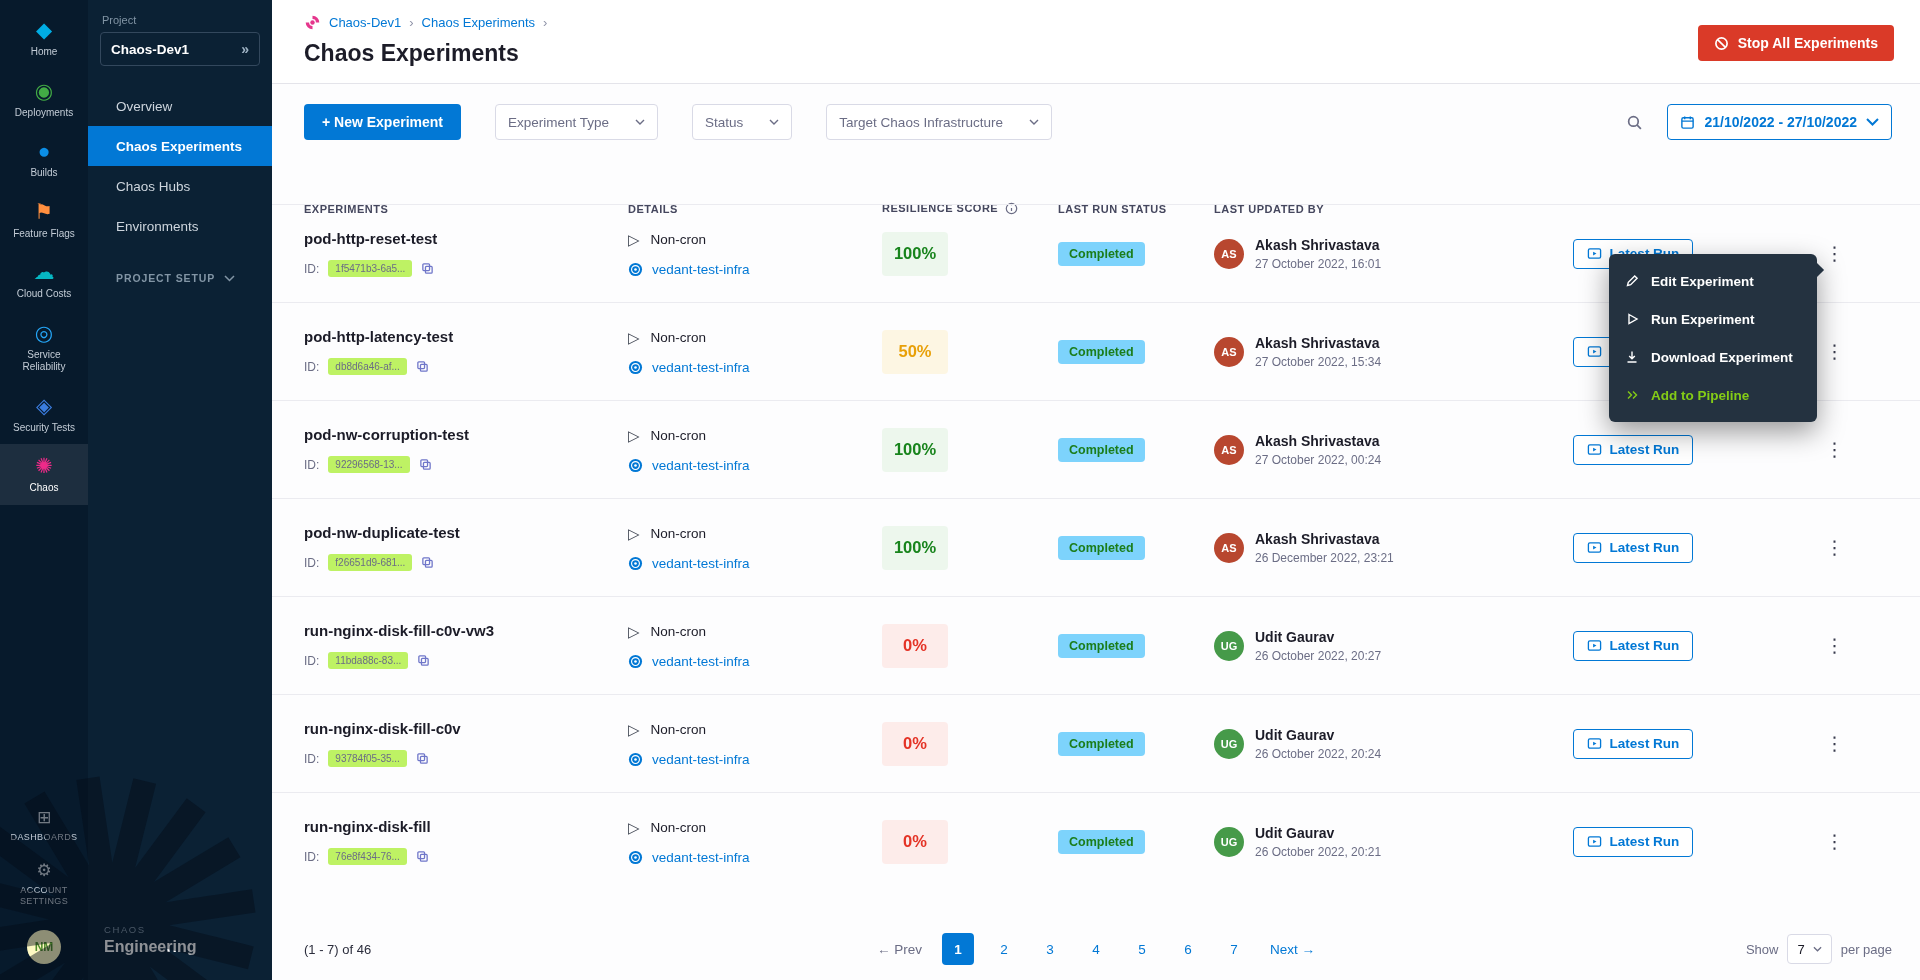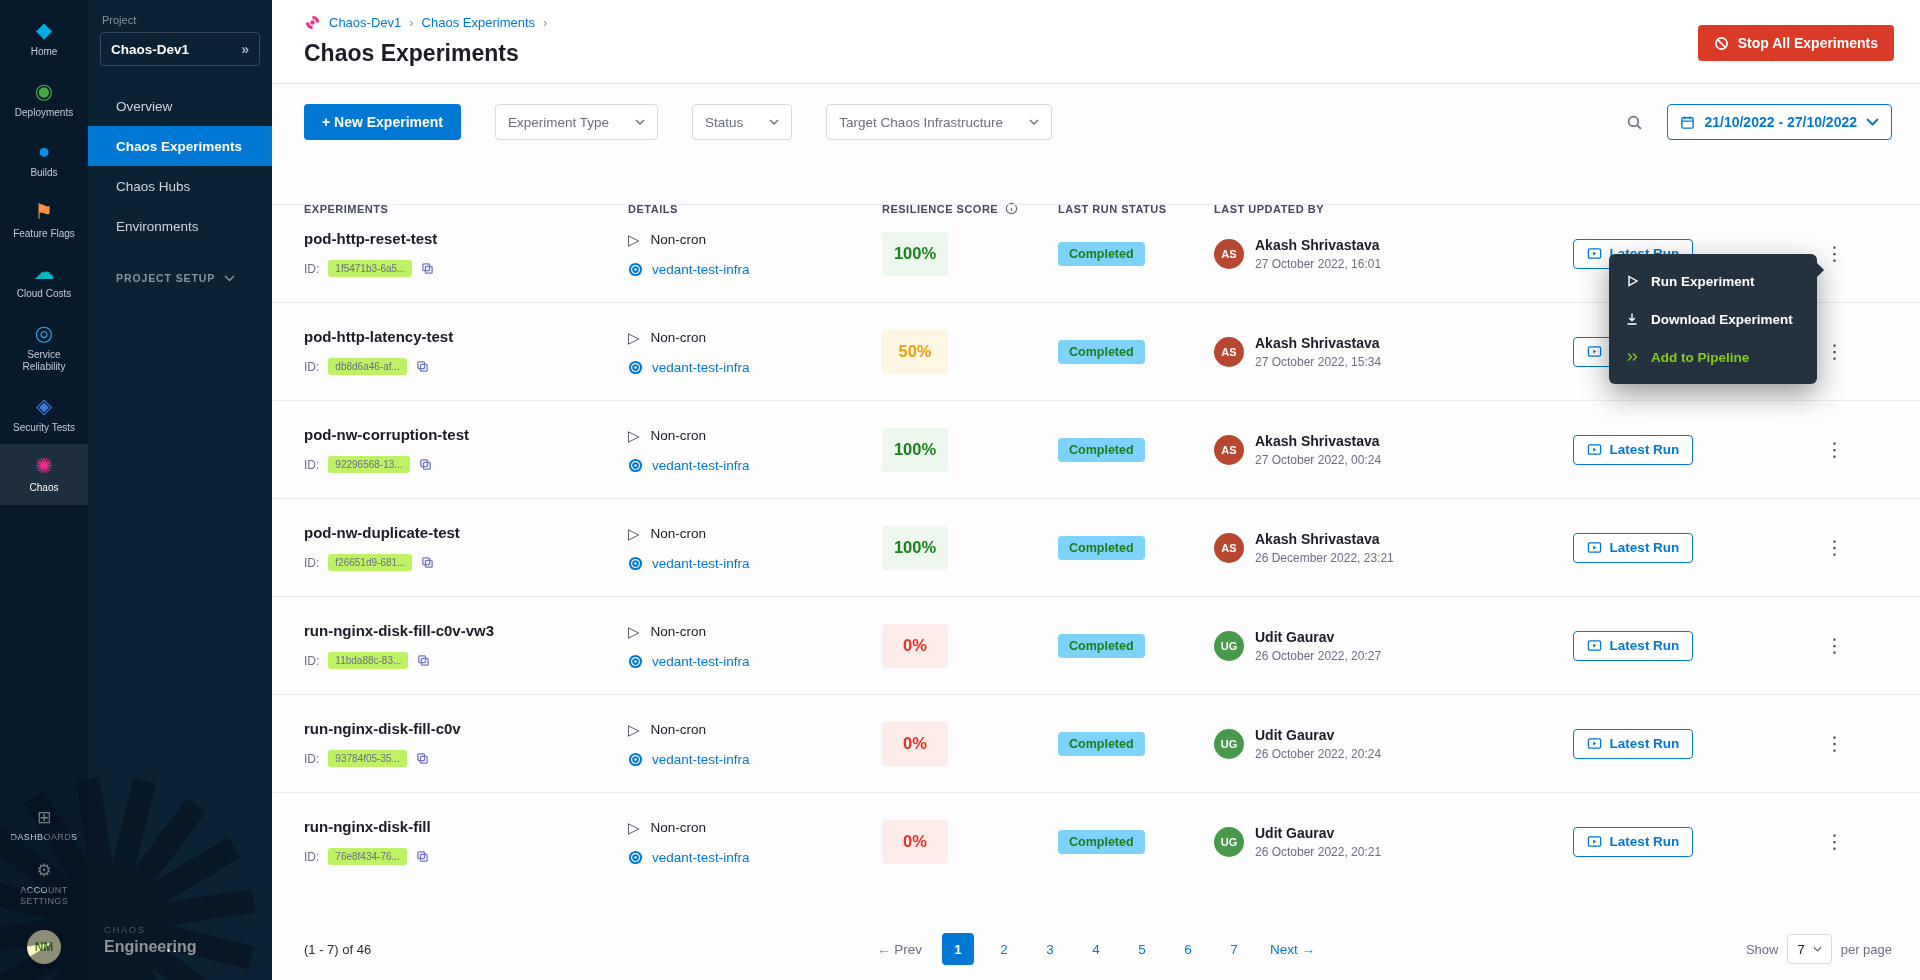--- a/index.html
+++ b/index.html
@@ -97,21 +97,21 @@
   .icon-btn { background:none; border:none; cursor:pointer; padding:6px; display:flex; align-items:center; }
   .date-btn {
     height:36px; border:1.5px solid #0278d5; background:#fff; border-radius:4px; color:#0278d5;
     font-size:14px; font-weight:700; padding:0 12px; display:flex; align-items:center; gap:9px;
     cursor:pointer; font-family:inherit;
   }
 
   
   .grid { display:grid; grid-template-columns:314px 250px 178px 158px 344px 170px 1fr; align-items:center; padding:0 28px 0 32px; }
   .table-head { height:46px; font-size:11px; font-weight:700; letter-spacing:.5px; color:#45475e; }
-  .th { display:flex; align-items:flex-end; gap:7px;margin-top:44px; }
+  .th { display:flex; align-items:flex-start; gap:7px;margin-top:44px; }
   .pad-a { padding-left:10px; } .pad-b { padding-left:14px; } .pad-c { padding-left:12px; } .pad-d { padding-left:10px; }
 
   .row { height:98px; border-top:1px solid #ebebf0; }
   .cell-stack { display:flex; flex-direction:column; justify-content:center; gap:13px; }
   .exp-name { font-size:15px; font-weight:700; color:#1c1c28; cursor:pointer; }
   .exp-id-row { display:flex; align-items:center; gap:9px; font-size:12px; color:#6b6d85; }
   .id-chip { background:#bef264; border-radius:3px; padding:3px 7px; font-size:10px; color:#6b6d85; }
   .copy-btn { background:none; border:none; padding:0; cursor:pointer; display:flex; }
   .sched { display:flex; align-items:center; gap:11px; font-size:13.5px; color:#1c1c28; }
   .play-glyph { font-size:15px; color:#3d4350; }
@@ -766,20 +766,26 @@
           </svg>
       </span>
       <span>per page</span>
     </div>
   </div>
 
   <div class="context-menu">
     <div class="menu-caret"></div>
     <div class="menu-item">
       <svg width="14" height="14" viewBox="0 0 14 14" fill="none" stroke="currentColor" stroke-width="1.4">
+          <path d="M2.5 11.5l.8-3.2 6.4-6.4 2.4 2.4-6.4 6.4-3.2.8z"></path>
+        </svg>
+      <span>Edit Experiment</span>
+    </div>
+    <div class="menu-item">
+      <svg width="14" height="14" viewBox="0 0 14 14" fill="none" stroke="currentColor" stroke-width="1.4">
           <path d="M4 2.5l8 4.5-8 4.5z"></path>
         </svg>
       <span>Run Experiment</span>
     </div>
     <div class="menu-item">
       <svg width="14" height="14" viewBox="0 0 14 14" fill="none" stroke="currentColor" stroke-width="1.4">
           <path d="M7 1.5v7M4.2 6L7 8.8 9.8 6M2.5 12h9"></path>
         </svg>
       <span>Download Experiment</span>
     </div>

